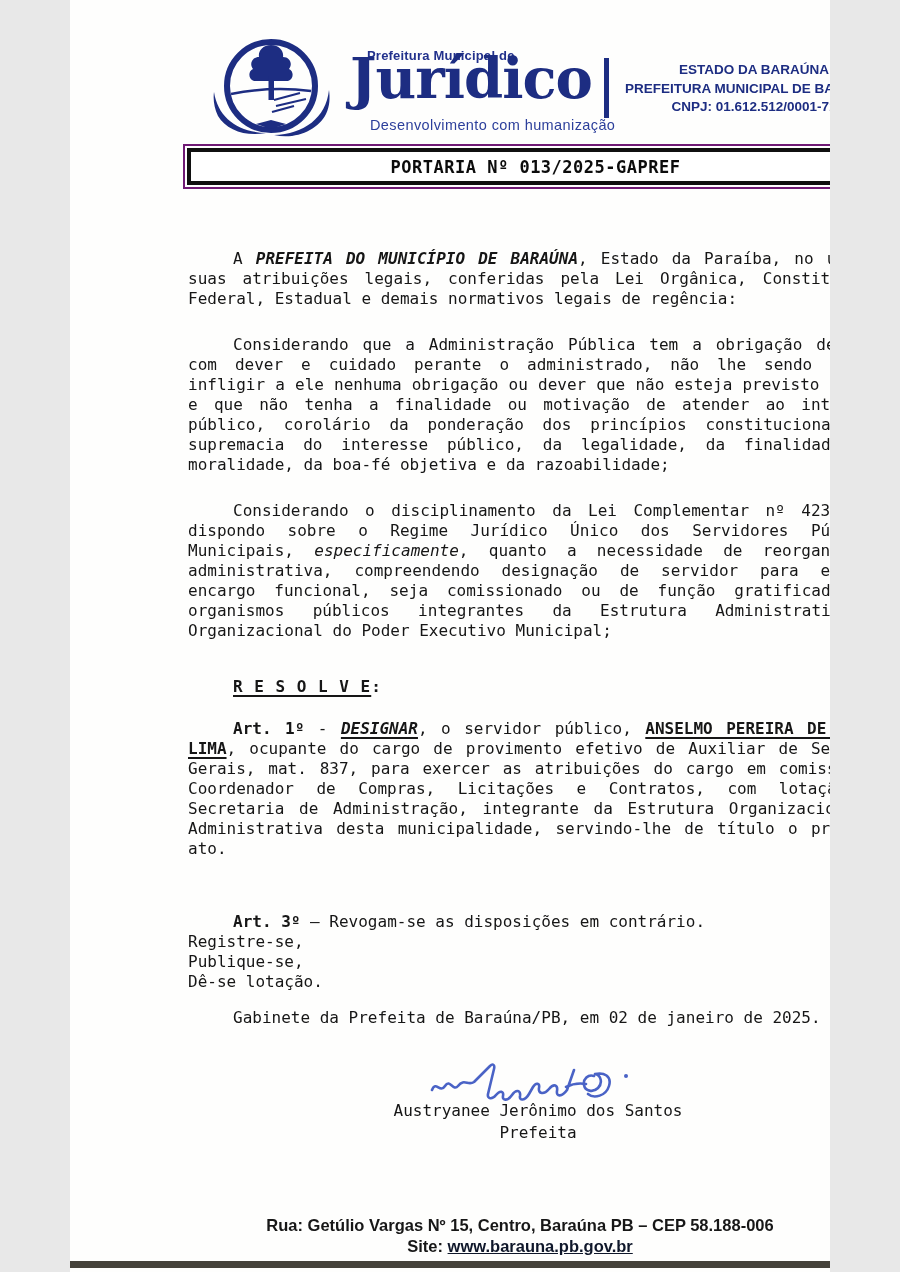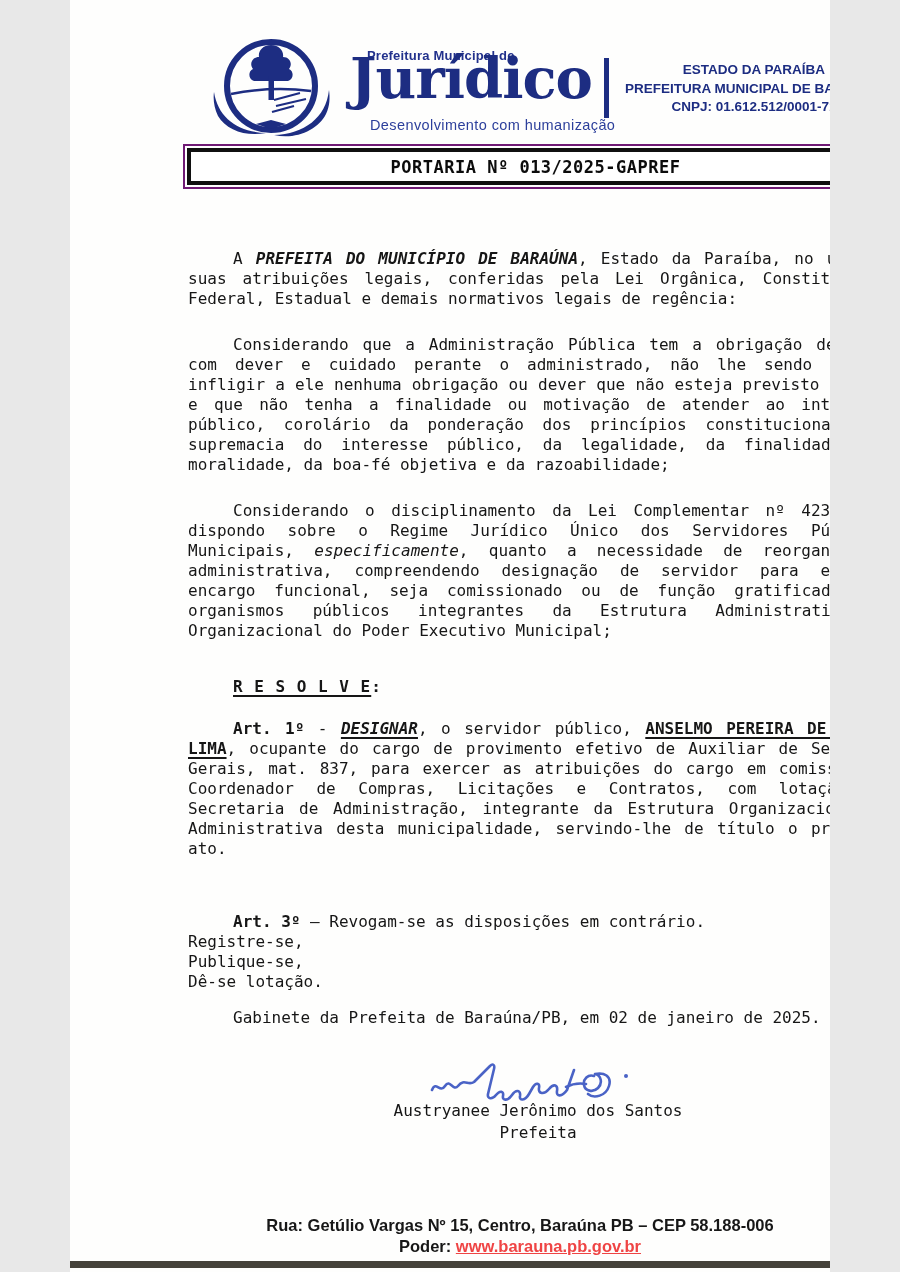--- a/index.html
+++ b/index.html
@@ -34,21 +34,21 @@
   .closing{margin-top:0 !important;font-size:16px;line-height:24px;text-indent:0 !important;text-align:right;}
   .gabinete{margin-top:16px !important;text-align:left !important;}
   
   .sig-block{position:absolute;left:118px;top:1060px;width:700px;text-align:center;}
   .sig-svg{display:block;margin:0 auto -4px auto;}
   .sig-name{font-size:16px;line-height:22px;}
   .sig-role{font-size:16px;line-height:22px;}
   
   .footer{position:absolute;left:0;top:1215px;width:900px;text-align:center;
           font-family:"Liberation Sans",sans-serif;font-weight:bold;font-size:16.5px;line-height:21px;color:#171717;}
-  .site-link{color:#ef4444;text-decoration:underline;}
+  .site-link{color:#0f172a;text-decoration:underline;}
   .scan-band{position:absolute;left:0;top:1261px;width:900px;height:7px;background:#45423a;}
   .speck{position:absolute;left:886px;top:624px;width:5px;height:6px;background:#3c3327;border-radius:1px;}
 </style>
 </head>
 <body>
 
 <div class="page">
 
   <div>
     <svg class="emblem" viewBox="0 0 128 108" aria-hidden="true">
@@ -59,21 +59,21 @@
       <path d="M66 64 L92 57 M68 70 L98 63 M64 76 L86 70" stroke="#1d2d82" stroke-width="2.2" fill="none"></path>
       <path d="M6 56 C10 82 30 96 58 97 C38 101 18 94 10 80 C6 72 5 63 6 56 Z" fill="#1d2d82"></path>
       <path d="M121 54 C118 82 96 98 66 99 C88 104 110 94 118 78 C122 70 122 61 121 54 Z" fill="#1d2d82"></path>
       <path d="M48 88 L63 84 L78 88 L63 93 Z" fill="#1d2d82"></path>
     </svg>
     <div class="logo-sub">Prefeitura Municipal de</div>
     <div class="logo-name">Jurídico</div>
     <div class="logo-tagline">Desenvolvimento com humanização</div>
     <div class="hdr-divider"></div>
     <div class="hdr-right">
-      <div>ESTADO DA PARAÍBA</div>
+      <div>ESTADO DA BARAÚNA</div>
       <div>PREFEITURA MUNICIPAL DE BARAÚNA</div>
       <div>CNPJ: 01.612.512/0001-71</div>
     </div>
   </div>
 
   <div class="title-box">
     <div class="title-box-inner">
       <span class="title-text">PORTARIA Nº 013/2025-GAPREF</span>
     </div>
   </div>
@@ -99,18 +99,18 @@
     <svg class="sig-svg" width="220" height="44" viewBox="0 0 220 44" aria-hidden="true">
       <path d="M4 30 C8 20 12 34 17 26 C22 18 25 32 30 26 C36 18 40 26 46 22 L62 6 C65 3 67 5 66 9 L60 34 C59 39 64 40 68 35 C72 30 76 31 75 36 C74 41 80 41 84 35 C88 29 93 30 92 36 C91 41 97 41 101 34 L105 27 C108 22 112 23 111 28 C110 34 116 35 121 29 C126 23 130 25 129 31 C128 37 134 37 139 30 L146 10 M138 27 C144 24 152 23 158 24 M166 16 C160 14 155 19 156 25 C157 31 165 33 170 28 C175 23 173 15 167 14 C176 12 184 16 181 26 C178 36 166 39 160 34" fill="none" stroke="#4a63c6" stroke-width="2.6" stroke-linecap="round" stroke-linejoin="round"></path>
       <circle cx="198" cy="16" r="2" fill="#4a63c6"></circle>
     </svg>
     <div class="sig-name">Austryanee Jerônimo dos Santos</div>
     <div class="sig-role">Prefeita</div>
   </div>
 
   <div class="footer">
     <div>Rua: Getúlio Vargas Nº 15, Centro, Baraúna PB – CEP 58.188-006</div>
-    <div><span>Poder: </span><a href="#" class="site-link">www.barauna.pb.gov.br</a></div>
+    <div><span>Site: </span><a href="#" class="site-link">www.barauna.pb.gov.br</a></div>
   </div>
 
   <div class="scan-band"></div>
   <div class="speck"></div>
 </div>
 
 </body></html>

